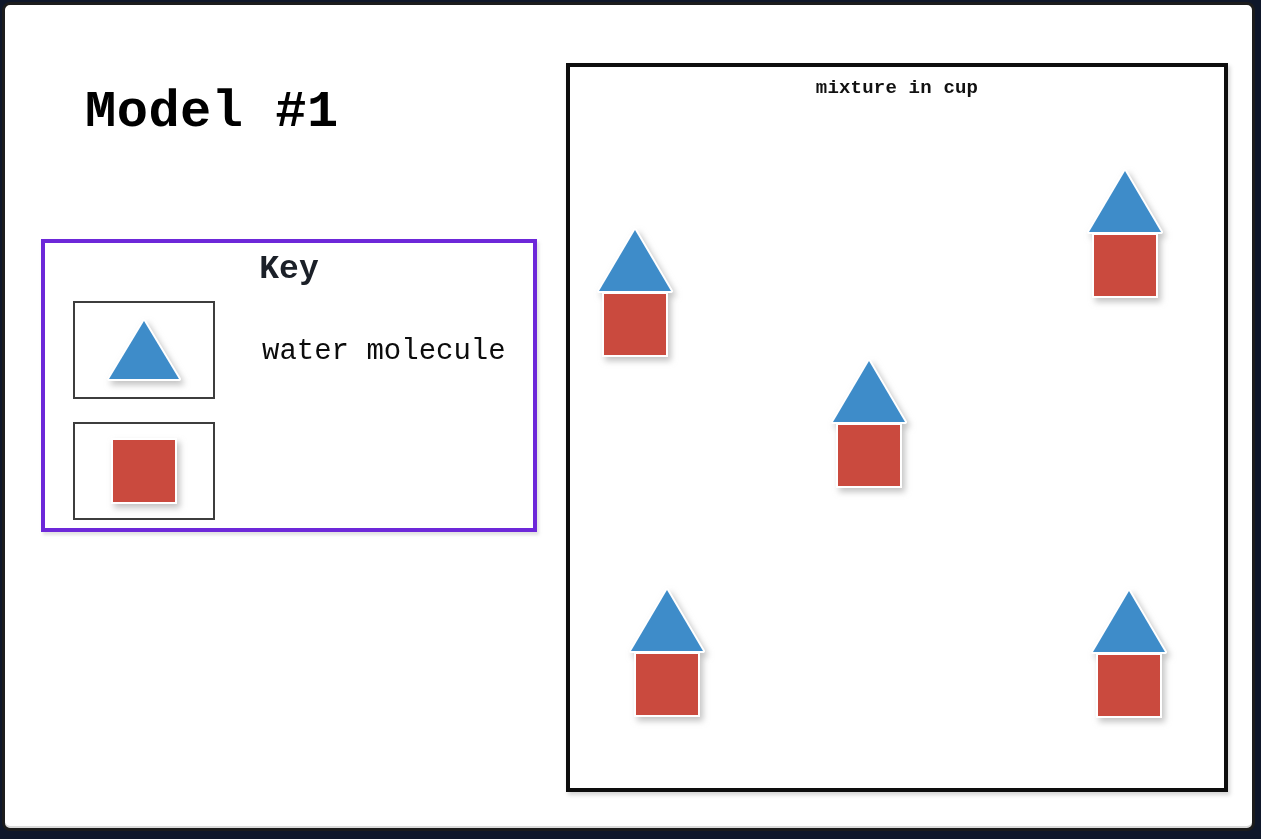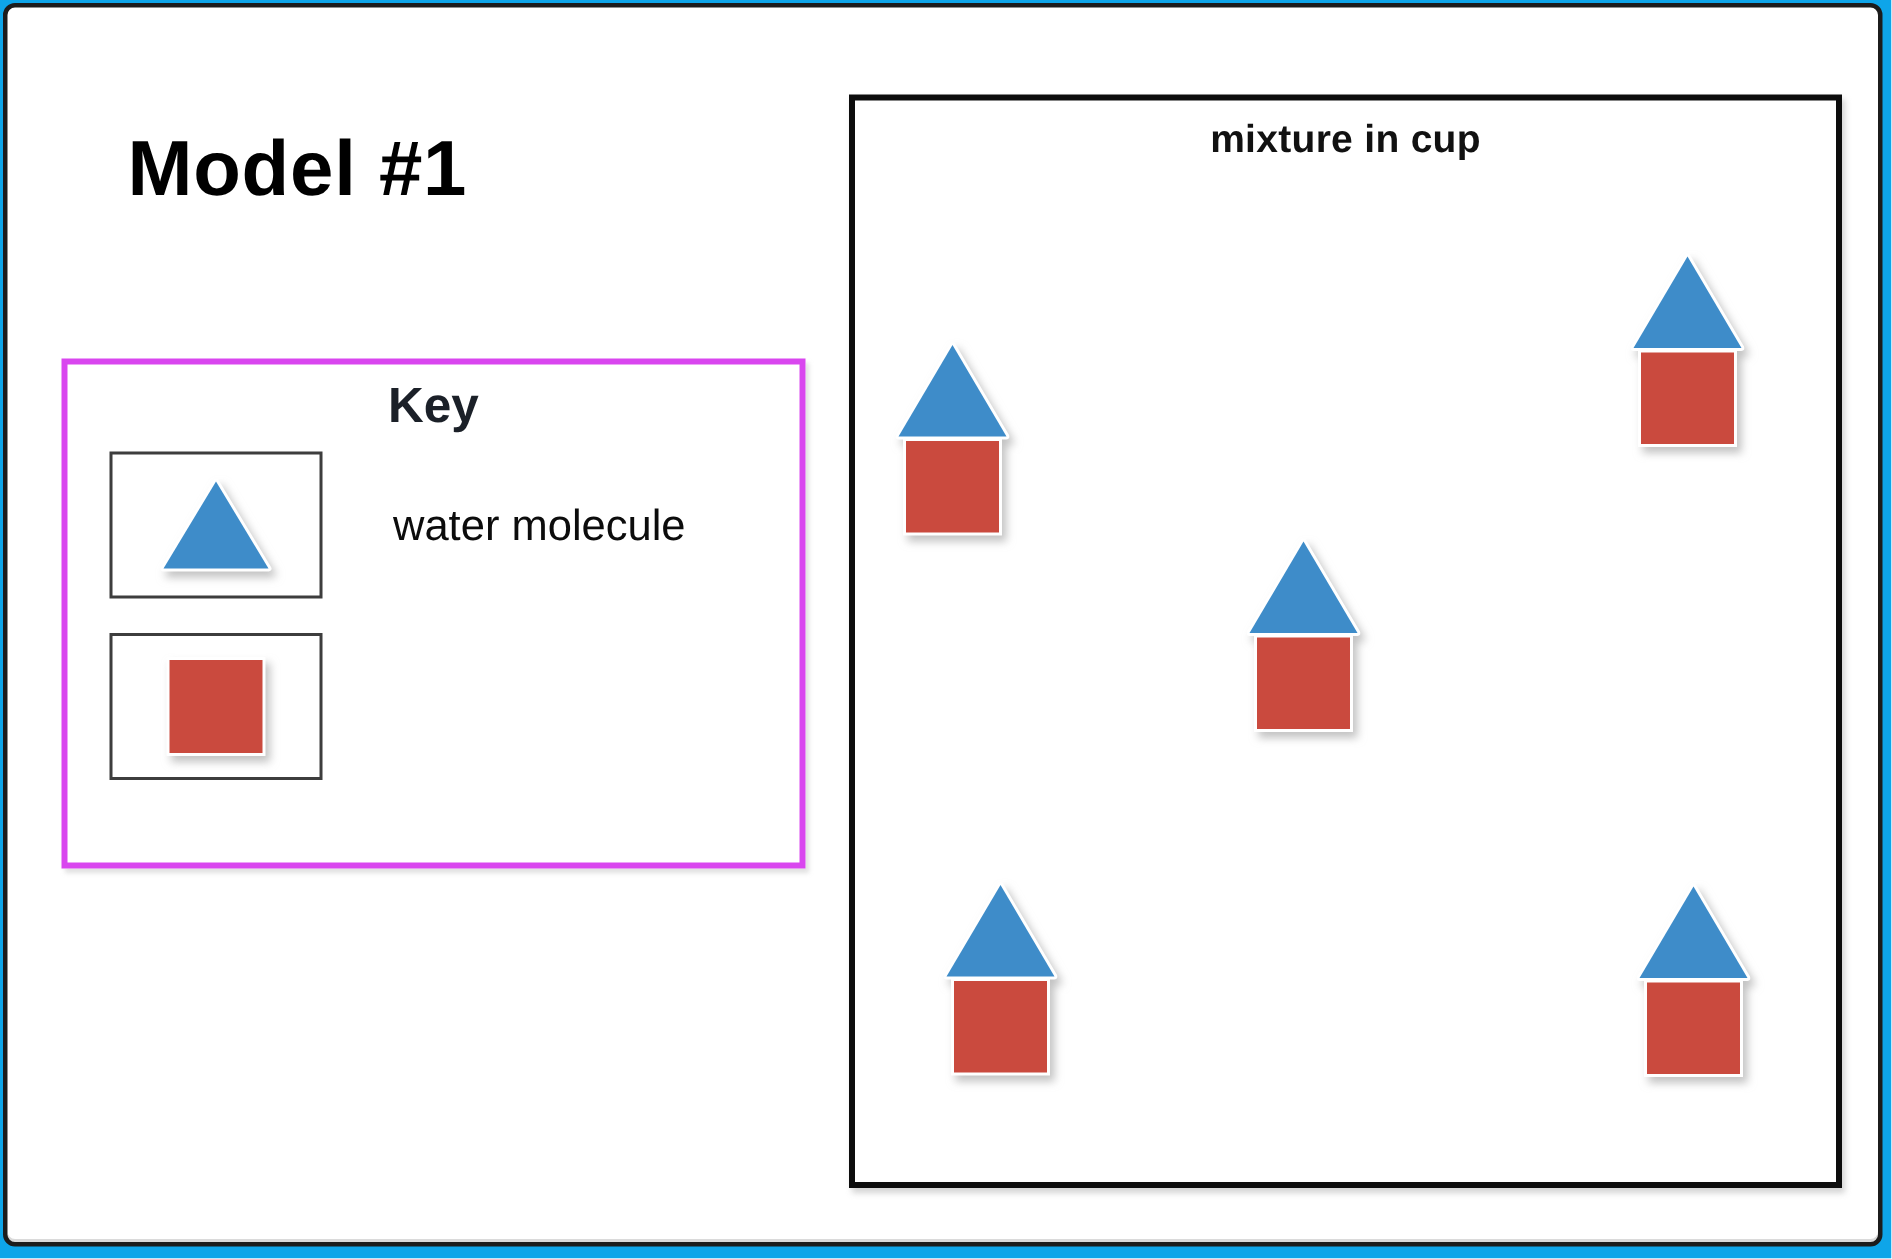--- a/index.html
+++ b/index.html
@@ -6,23 +6,24 @@
     margin: 0;
     padding: 0;
     background: #ffffff;
     font-family: "Liberation Sans", sans-serif;
     color: #111111;
   }
   .canvas {
     position: relative;
     width: 1261px;
     height: 839px;
-    background: #0ea5e9;
+    background: #0f172a;
     box-sizing: border-box;
     overflow: hidden;
+    font-family: Liberation Mono, monospace;
   }
   .outer-frame {
     position: absolute;
     left: 2px; top: 2px;
     width: 1253px; height: 829px;
     border: 3px solid #1c1c1c;
     border-radius: 8px;
     box-shadow: inset 0 -2px 0 rgba(150,150,150,0.35);
     box-sizing: border-box;
     background: #ffffff;
@@ -33,22 +34,22 @@
     font-size: 52px;
     font-weight: 700;
     letter-spacing: 0.5px;
     color: #000000;
     white-space: pre;
   }
   
   .key-box {
     position: absolute;
     left: 36px; top: 234px;
-    width: 496px; height: 340px;
-    border: 4px solid #d946ef;
+    width: 496px; height: 293px;
+    border: 4px solid #6d28d9;
     box-sizing: border-box;
     background: #ffffff;
     box-shadow: 2px 3px 3px rgba(170,170,170,0.35);
   }
   .key-title {
     position: absolute;
     left: 0; top: 8px;
     width: 100%;
     text-align: center;
     font-size: 33px;
@@ -84,21 +85,21 @@
     border: 4px solid #0d0d0d;
     box-sizing: border-box;
     background: #ffffff;
     box-shadow: 2px 3px 4px rgba(160,160,160,0.45);
   }
   .mixture-title {
     position: absolute;
     left: 0; top: 10px;
     width: 100%;
     text-align: center;
-    font-size: 26px;
+    font-size: 19px;
     font-weight: 700;
     letter-spacing: 0.2px;
     color: #111111;
   }
   
   .molecule {
     position: absolute;
     width: 76px; height: 132px;
   }
   .shape-svg {

